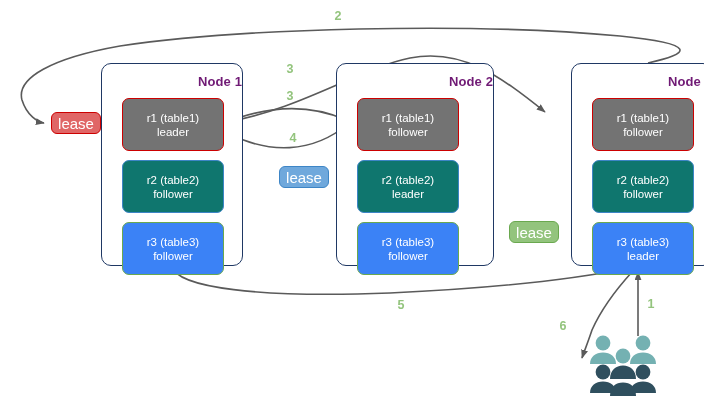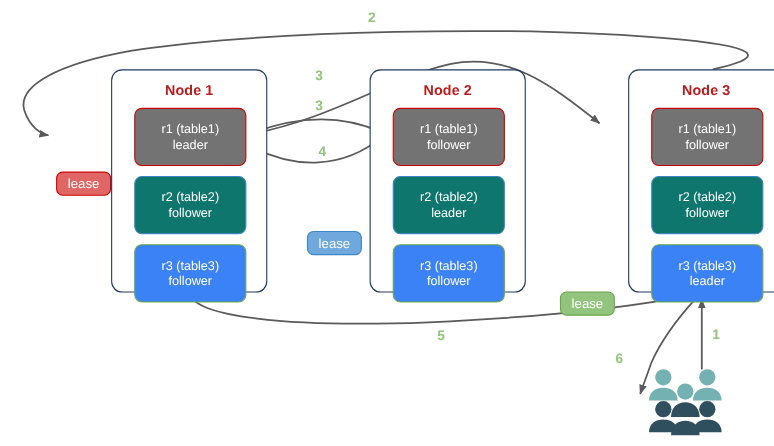--- a/index.html
+++ b/index.html
@@ -30,24 +30,24 @@
     box-sizing: border-box;
     border: 1.6px solid #1f3864;
     border-radius: 10px;
     background: #ffffff;
   }
   .node-title {
     position: absolute;
     left: 0;
     right: 0;
     top: 10px;
-    text-align: center;
+    text-align: right;
     font-size: 13px;
     font-weight: bold;
-    color: #b91c1c;
+    color: #701a75;
     letter-spacing: 0.1px;
   }
   .replica {
     position: absolute;
     box-sizing: border-box;
     border-radius: 7px;
     display: flex;
     flex-direction: column;
     align-items: center;
     justify-content: center;
@@ -69,22 +69,21 @@
     border: 1.6px solid #6aa84f;
   }
   .lease {
     position: absolute;
     box-sizing: border-box;
     border-radius: 6px;
     display: flex;
     align-items: center;
     justify-content: center;
     color: #ffffff;
-    font-size: 12px;
-    margin-top: 44px;
+    font-size: 15px;
   }
   .lease.l-red {
     background: #e06666;
     border: 1.6px solid #cc0000;
   }
   .lease.l-blue {
     background: #6fa8dc;
     border: 1.6px solid #3d85c6;
   }
   .lease.l-green {
@@ -148,21 +147,21 @@
       <span>r2 (table2)</span>
       <span>follower</span>
     </div>
 
     <div class="replica r-green" style="left:20px; top:158px; width:102px; height:53px;">
       <span>r3 (table3)</span>
       <span>follower</span>
     </div>
   </div>
 
-  <div class="node-box" style="left:336px; top:63px; width:142px; height:203px;">
+  <div class="node-box" style="left:336px; top:63px; width:158px; height:203px;">
     <div class="node-title">Node 2</div>
 
     <div class="replica r-red" style="left:20px; top:34px; width:102px; height:53px;">
       <span>r1 (table1)</span>
       <span>follower</span>
     </div>
 
     <div class="replica r-blue" style="left:20px; top:96px; width:102px; height:53px;">
       <span>r2 (table2)</span>
       <span>leader</span>

